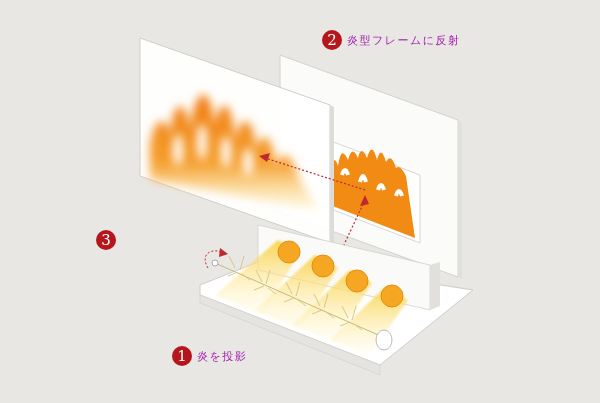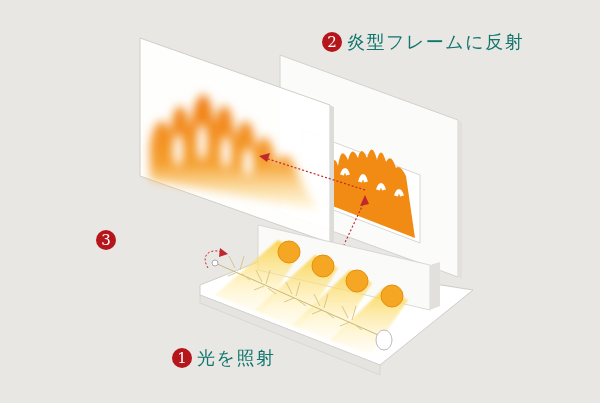--- a/index.html
+++ b/index.html
@@ -1,21 +1,21 @@
 <!DOCTYPE html>
 <html><head>
 <meta charset="utf-8">
 <style>
   html, body { margin: 0; padding: 0; }
   body { width: 600px; height: 403px; overflow: hidden; background: #e9e7e4; font-family: "DejaVu Sans", sans-serif; }
   .stage { position: relative; width: 600px; height: 403px; }
   svg.art { position: absolute; left: 0; top: 0; }
   .label { position: absolute; display: flex; align-items: center; gap: 5px; }
   .badge { width: 20px; height: 20px; border-radius: 50%; background: #b5161c; color: #fff; font-family: "DejaVu Serif", serif; font-size: 15px; line-height: 20px; text-align: center; }
-  .label-text { font-size: 18px; color: #0f766e; letter-spacing: 1.5px; font-family: Liberation Mono, monospace; }
+  .label-text { font-size: 11px; color: #a21caf; letter-spacing: 1.5px; font-family: Liberation Mono, monospace; }
 </style>
 </head>
 <body>
 
 <div class="stage">
 
   <svg class="art" width="600" height="403" viewBox="0 0 600 403">
     <defs>
       <linearGradient id="flameGrad" x1="0" y1="0" x2="0" y2="1">
         <stop offset="0" stop-color="#f07a10"></stop>
@@ -116,16 +116,16 @@
     <span class="badge">2</span>
     <span class="label-text">炎型フレームに反射</span>
   </div>
 
   <div class="label" style="left:96px; top:230px;">
     <span class="badge">3</span>
   </div>
 
   <div class="label" style="left:172px; top:346px;">
     <span class="badge">1</span>
-    <span class="label-text">光を照射</span>
+    <span class="label-text">炎を投影</span>
   </div>
 
 </div>
 
 </body></html>

